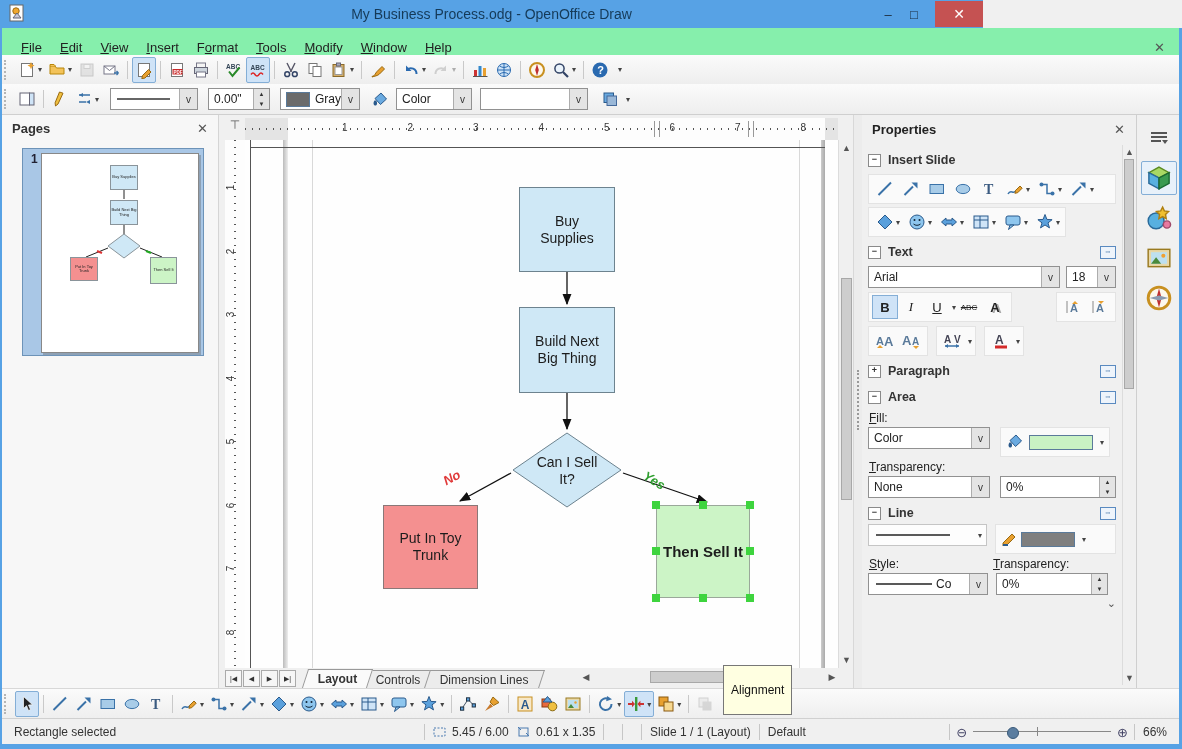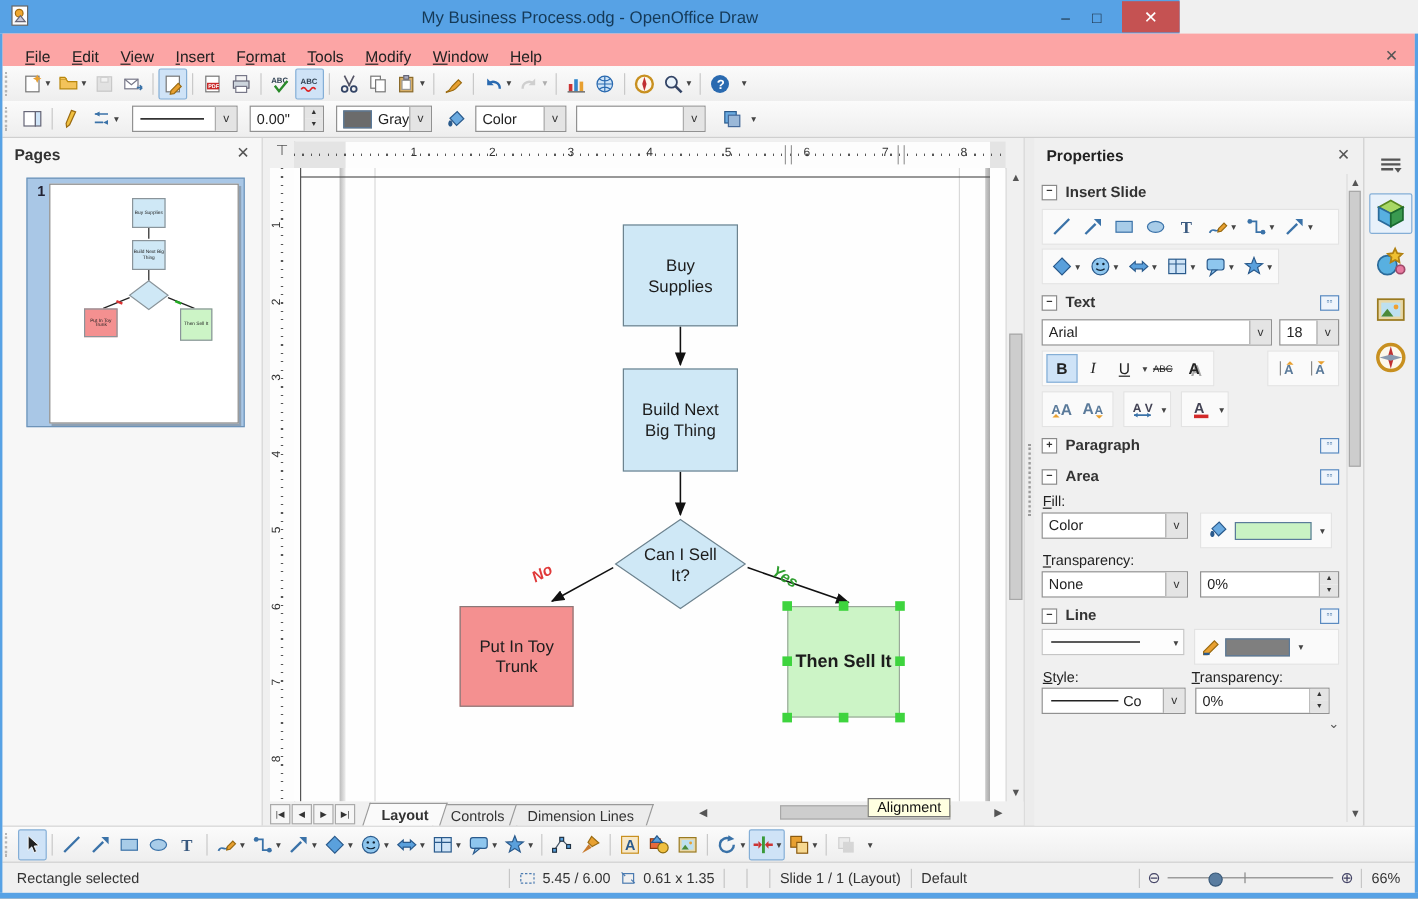--- a/index.html
+++ b/index.html
@@ -10,21 +10,21 @@
   
   #titlebar{left:0;top:0;width:983px;height:28px;background:#57a2e5;display:flex;align-items:center;}
   #title-text{position:absolute;left:0;right:0;text-align:center;color:#153a58;font-size:14px;}
   #app-icon{margin-left:8px;z-index:2;}
   #edge-l{left:0;top:28px;width:2px;height:716px;background:#57a2e5;z-index:40;}
   #edge-r{left:1179px;top:28px;width:3px;height:716px;background:#57a2e5;z-index:40;}
   #edge-b{left:0;top:744px;width:1182px;height:5px;background:#57a2e5;z-index:40;}
   .wbtn{width:26px;height:20px;display:flex;align-items:center;justify-content:center;color:#1a2a3a;font-size:13px;}
   #close-btn{width:48px;height:26px;background:#c55252;color:#fff;display:flex;align-items:center;justify-content:center;font-size:14px;margin-left:8px;}
   
-  #menubar{left:2px;top:28px;width:1177px;height:39px;background:#fca5a5;border-bottom:1px solid #e0e0e0;display:flex;align-items:center;padding-left:10px;box-sizing:border-box;}
+  #menubar{left:2px;top:28px;width:1177px;height:39px;background:#86efac;border-bottom:1px solid #e0e0e0;display:flex;align-items:center;padding-left:10px;box-sizing:border-box;}
   .menu-item{padding:3px 9px;}
   .menu-item .u{text-decoration:underline;}
   #menu-close{position:absolute;right:14px;color:#555;font-size:13px;}
   
   .toolbar{left:2px;width:1177px;background:linear-gradient(#fbfbfb,#eeeeee);display:flex;align-items:center;}
   #tb1{top:55px;height:29px;border-bottom:1px solid #e2e2e2;}
   #tb2{top:84px;height:30px;border-bottom:1px solid #cfcfcf;}
   .grip{width:5px;height:20px;margin:0 4px 0 2px;border-left:2px dotted #b5b5b5;}
   .tbtn{height:24px;display:flex;align-items:center;padding:0 2px;border:1px solid transparent;border-radius:2px;}
   .tbtn svg{display:block;}
@@ -94,21 +94,21 @@
   .fbtn{min-width:20px;height:22px;display:flex;align-items:center;justify-content:center;border:1px solid transparent;padding:0 2px;font-size:13px;}
   .fbtn.active{background:#cfe3f7;border-color:#84aed6;}
   .plabel{font-size:12px;color:#222;margin:3px 0 2px 1px;}
   .plabel .u{text-decoration:underline;}
   .col2{display:flex;}
   .col2>div{width:120px;margin-right:8px;}
   #sb-scroll{left:1122px;top:145px;width:13px;height:540px;border-left:1px solid #dcdcdc;}
   #deckbar{left:1136px;top:115px;width:43px;height:573px;background:#f0f0f0;border-left:1px solid #cfcfcf;display:flex;flex-direction:column;align-items:center;}
   .deck-btn{width:34px;height:32px;margin-top:6px;display:flex;align-items:center;justify-content:center;border:1px solid transparent;border-radius:2px;}
   .deck-btn.active{background:#e8f1fa;border-color:#84aed6;}
-  #tooltip{left:723px;top:665px;width:auto;padding:0 7px;background:#ffffe1;border:1px solid #777;font-size:12px;color:#111;z-index:50;}
+  #tooltip{left:723px;top:665px;width:auto;padding:17px 7px;background:#ffffe1;border:1px solid #777;font-size:12px;color:#111;z-index:50;}
 </style>
 </head>
 <body>
 
 <div id="app">
 
   <div class="abs" id="titlebar">
     <span id="app-icon">
       <svg width="18" height="18" viewBox="0 0 18 18">
           <rect x="2" y="1" width="13" height="16" fill="#fdfdfd" stroke="#666"></rect>

